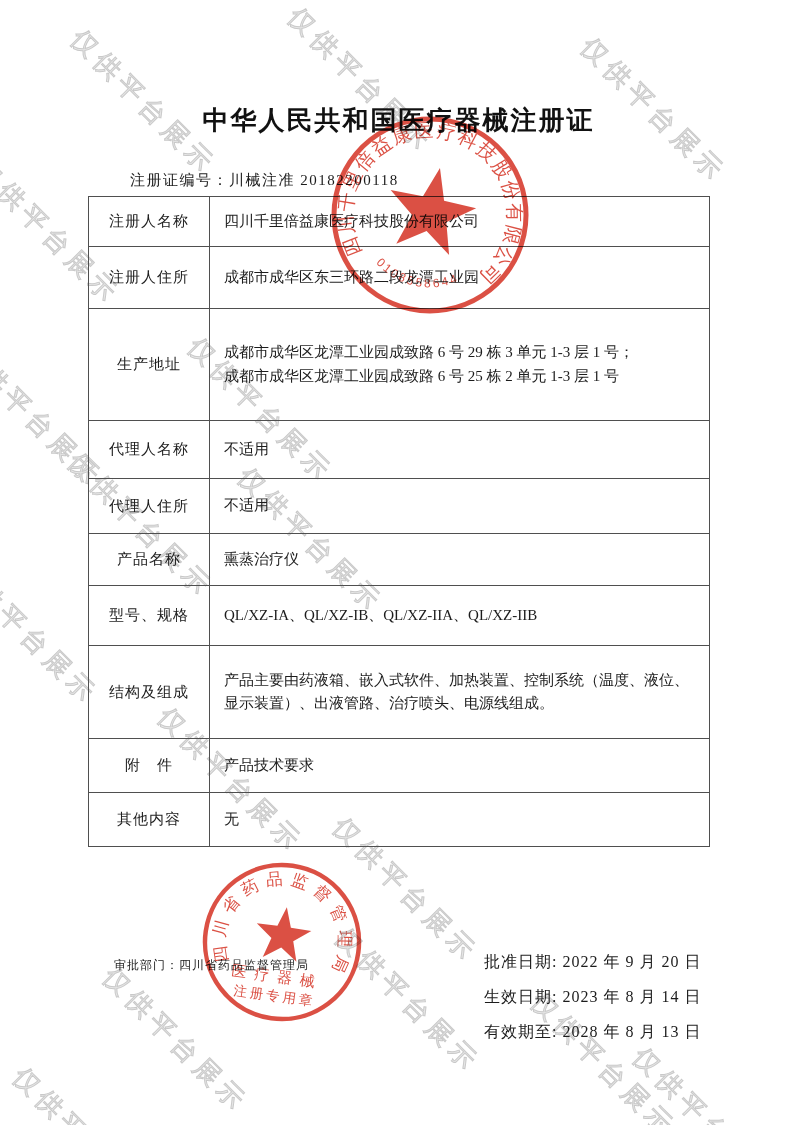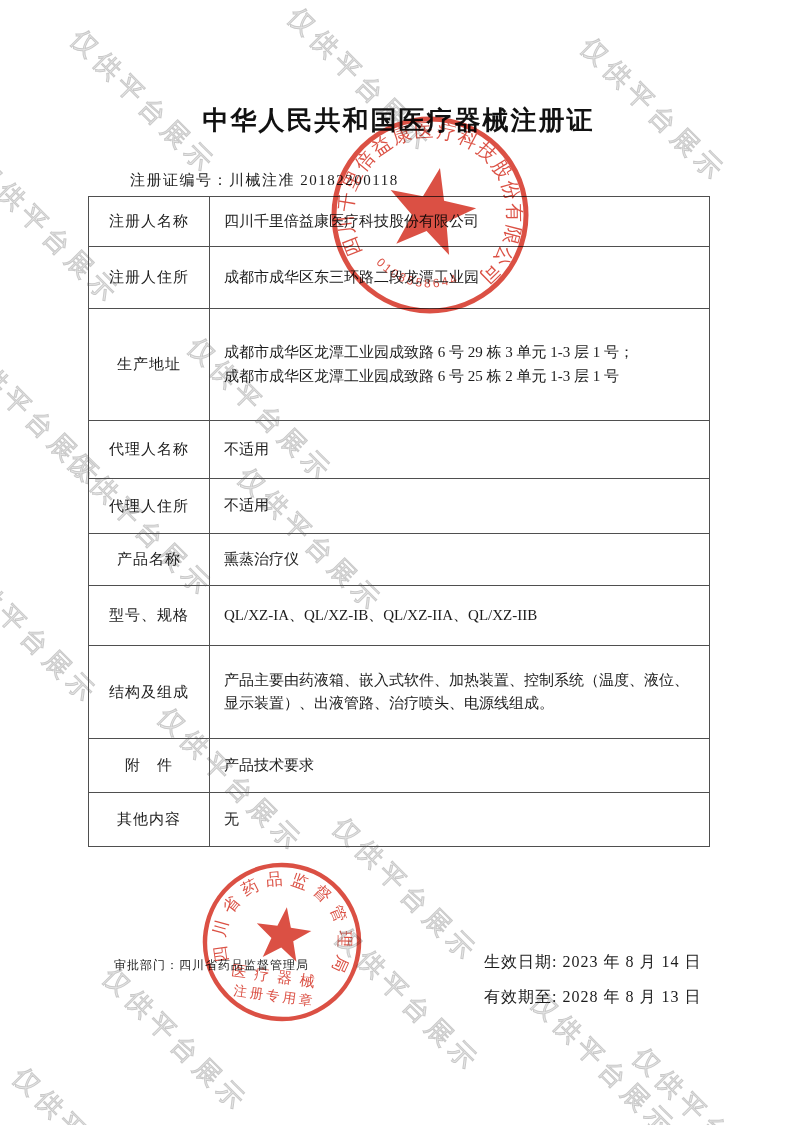--- a/index.html
+++ b/index.html
@@ -101,20 +101,24 @@
         </tr>
       </tbody>
     </table>
 
     <div class="dept">
       <span>审批部门：</span><span>四川省药品监督管理局</span>
     </div>
 
     <div class="dates">
       <div>
+        <span>批准日期:</span>
+        <span>2022 年 9 月 20 日</span>
+      </div>
+      <div>
         <span>生效日期:</span>
         <span>2023 年 8 月 14 日</span>
       </div>
       <div>
         <span>有效期至:</span>
         <span>2028 年 8 月 13 日</span>
       </div>
     </div>
   </div>
 

